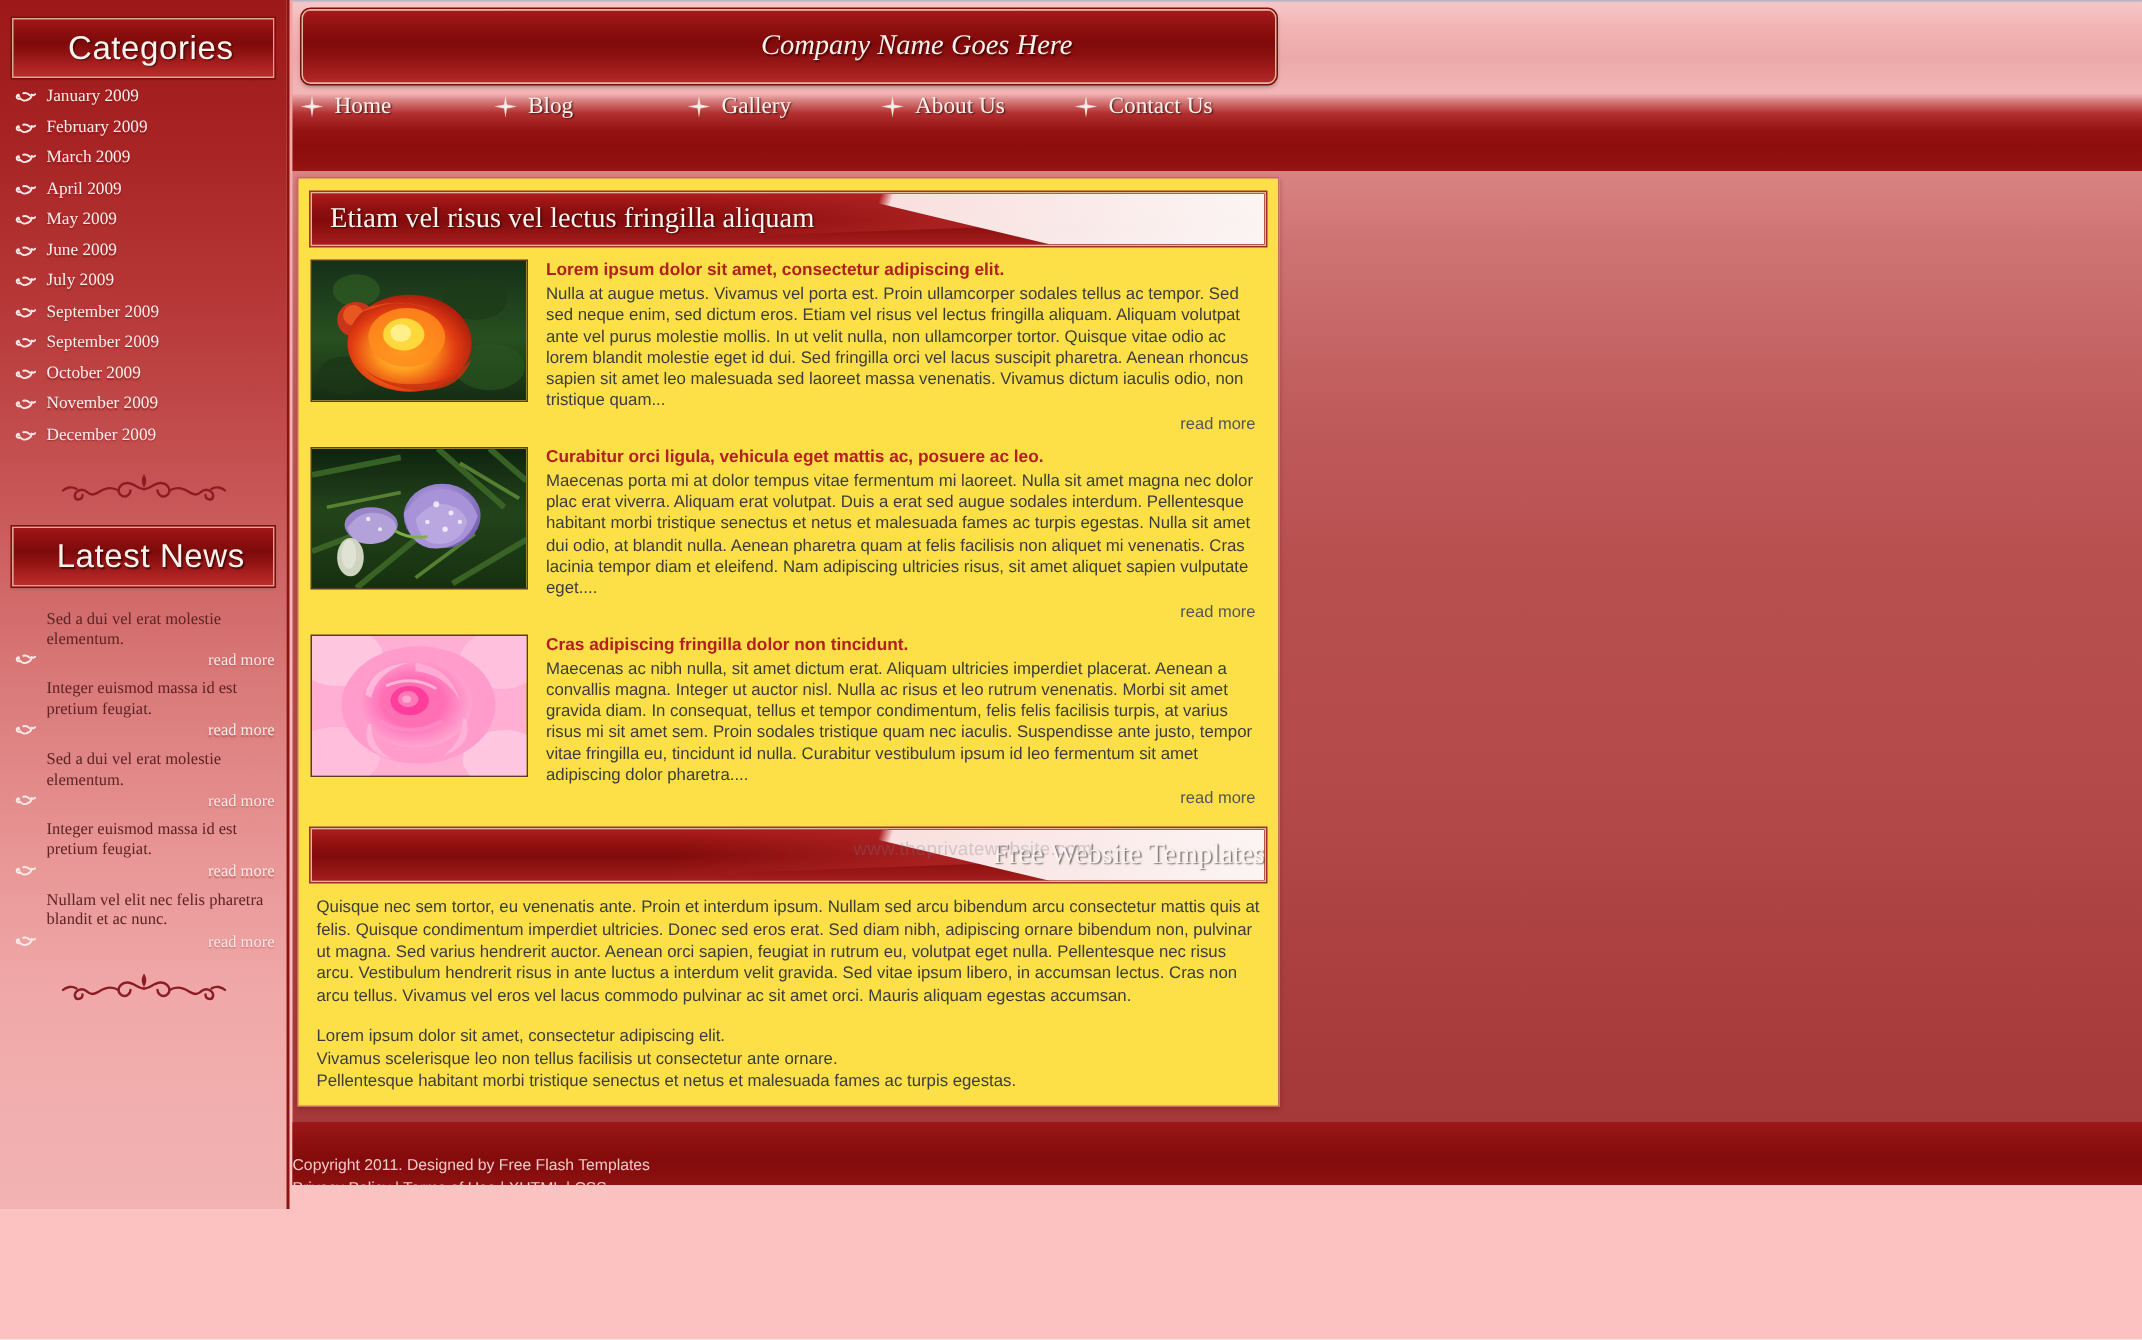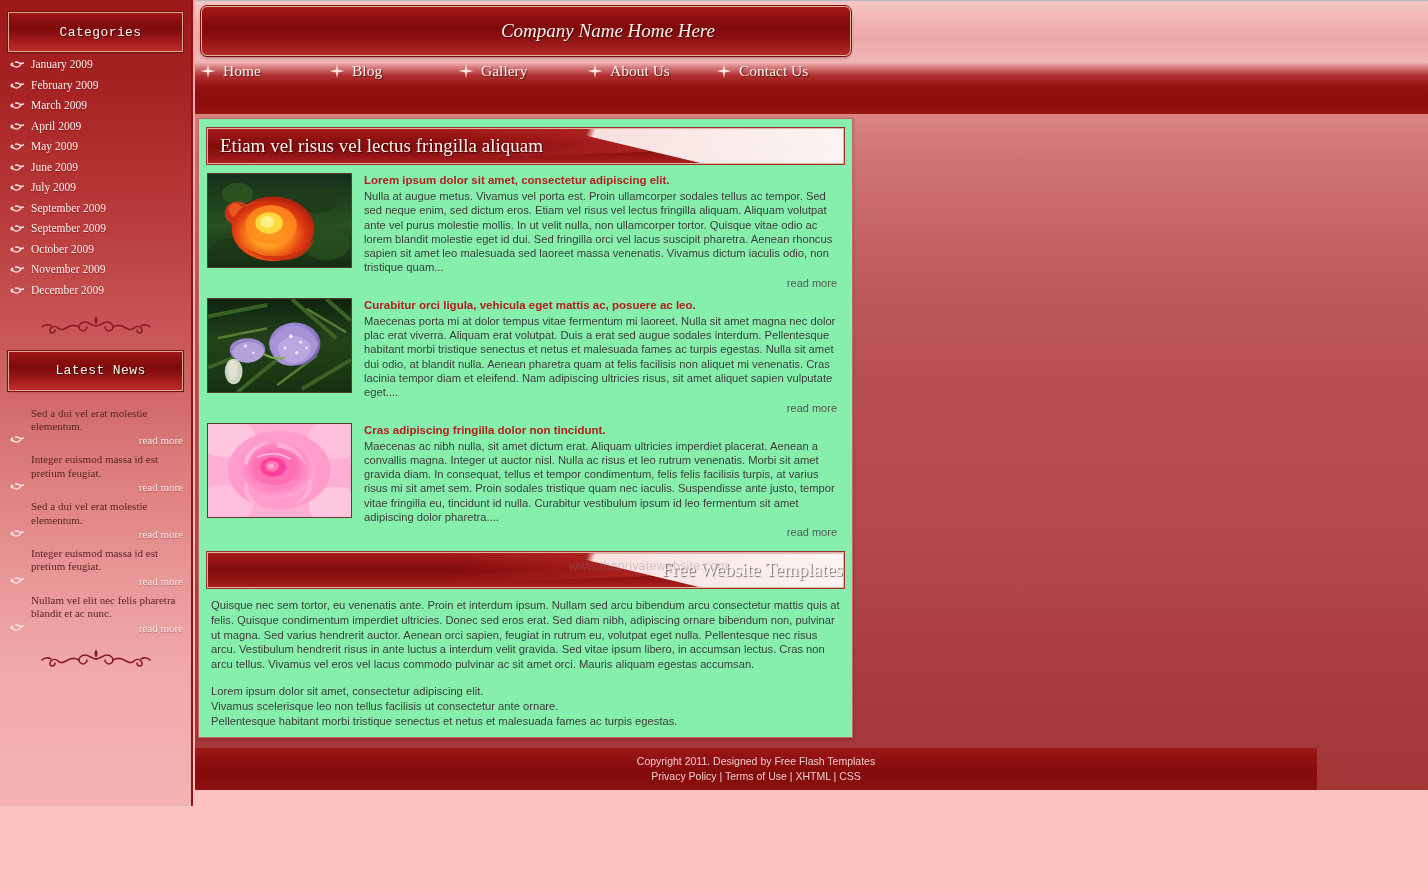--- a/index.html
+++ b/index.html
@@ -36,22 +36,22 @@
     border: 1px solid #d8a98e;
     outline: 1px solid #7e0d0d;
     background: linear-gradient(to bottom, #a01616 0%, #8d0f0f 22%, #7e0a0a 40%,
                                 #8e1212 58%, #a81e1e 78%, #bb2c2c 100%);
     display: flex;
     align-items: center;
     justify-content: center;
     box-shadow: 0 1px 2px rgba(0,0,0,0.25);
   }
   .panel-heading span {
-    font-family: Liberation Mono, monospace;
-    font-size: 13px;
+    font-family: Liberation Sans, sans-serif;
+    font-size: 22px;
     color: #fdf3ee;
     letter-spacing: 0.4px;
     text-shadow: 1px 1px 1px rgba(0,0,0,0.55);
     margin-left: 10px;
   }
 
   
   #category-list, #news-list {
     list-style: none;
     margin: 6px 0 0 0;
@@ -175,21 +175,21 @@
     padding-left: 7px;
     white-space: nowrap;
   }
   .star-icon { flex: 0 0 auto; width: 16px; height: 16px; }
 
   
   #content-panel {
     position: absolute;
     left: 198px; top: 118px;
     width: 655px; height: 620px;
-    background: #86efac;
+    background: #fde047;
     border: 1px solid #c96868;
     box-shadow: 0 1px 3px rgba(90,10,10,0.3);
     z-index: 6;
     overflow: hidden;
   }
 
   .section-heading {
     position: relative;
     margin: 9px 8px 0 8px;
     height: 36px;
@@ -304,24 +304,24 @@
     display: block;
     font-size: 11.2px;
     color: #3c3c3c;
     line-height: 14.6px;
   }
 
   
   #footer {
     position: absolute;
     left: 195px; top: 748px;
-    width: 1122px; height: 42px;
+    width: 1233px; height: 42px;
     background: linear-gradient(to bottom, #9e1818 0%, #8e1010 30%, #840b0b 60%, #8c1111 100%);
-    text-align: center;
-    padding-top: 6px;
+    text-align: left;
+    padding-top: 22px;
     z-index: 7;
   }
   #footer .fline {
     display: block;
     font-size: 10.5px;
     color: #f0c9c9;
     line-height: 15px;
   }
   #footer a { color: #f0c9c9; text-decoration: none; }
 </style>
@@ -606,21 +606,21 @@
       <path d="M13 13c-3-2-7-1-9 1"></path>
       <path d="M103 13c3-2 7-1 9 1"></path>
     </g>
   </svg>
 </div>
 
 <div id="main-area">
 
   <div id="header-bar">
     <div id="logo-box">
-      <span>Company Name Home Here</span>
+      <span>Company Name Goes Here</span>
     </div>
   </div>
 
   <div id="nav-bar">
       <a href="#" class="nav-item">
         <svg class="star-icon" viewBox="0 0 16 16">
           <g fill="#f3dcd6">
             <path d="M8 0.5 L9 6.6 L15.5 8 L9 9.4 L8 15.5 L7 9.4 L0.5 8 L7 6.6 Z" opacity="0.95"></path>
           </g>
           <path d="M8 2 L8.6 7.3 L14 8 L8.6 8.7 L8 14 L7.4 8.7 L2 8 L7.4 7.3 Z" fill="#ffffff" opacity="0.6"></path>

